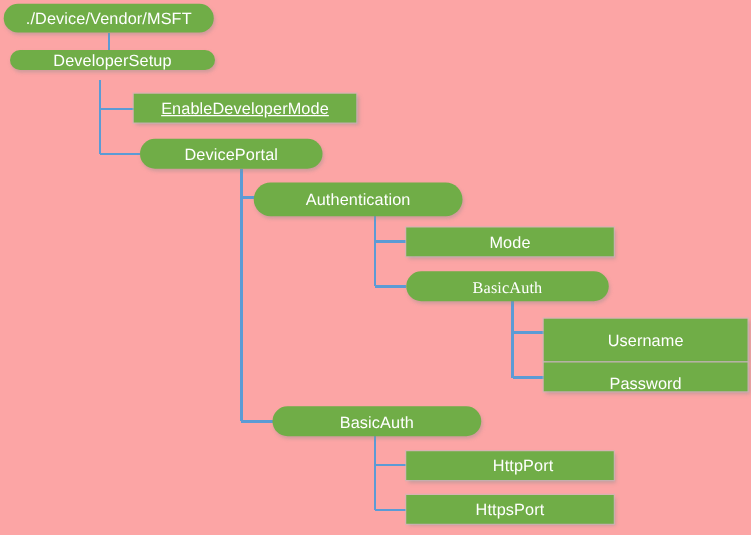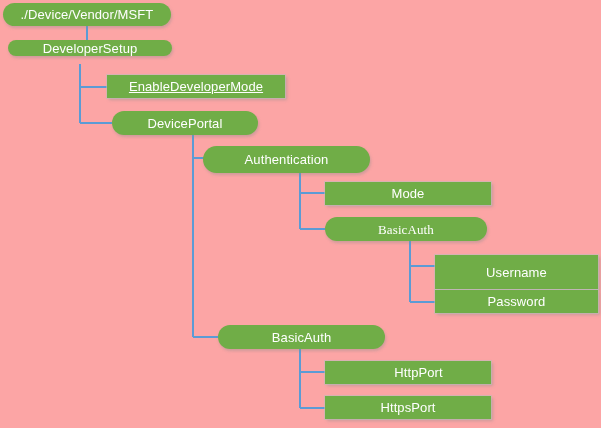--- a/index.html
+++ b/index.html
@@ -109,21 +109,21 @@
   </div>
 
   <div class="node pill" style="left:325px; top:217px; width:162px; height:24px;font-family:Liberation Serif, serif;">
     <span class="node-label">BasicAuth</span>
   </div>
 
   <div class="node rect" style="left:435px; top:255px; width:163px; height:34px;">
     <span class="node-label">Username</span>
   </div>
 
-  <div class="node rect" style="left:435px; top:290px; width:163px; height:23px;">
+  <div class="node rect" style="left:435px; top:290px; width:163px; height:23px;align-items:flex-end;">
     <span class="node-label">Password</span>
   </div>
 
   <div class="node pill" style="left:218px; top:325px; width:167px; height:24px;">
     <span class="node-label">BasicAuth</span>
   </div>
 
   <div class="node rect" style="left:325px; top:361px; width:166px; height:23px;padding-left:21px;">
     <span class="node-label">HttpPort</span>
   </div>

